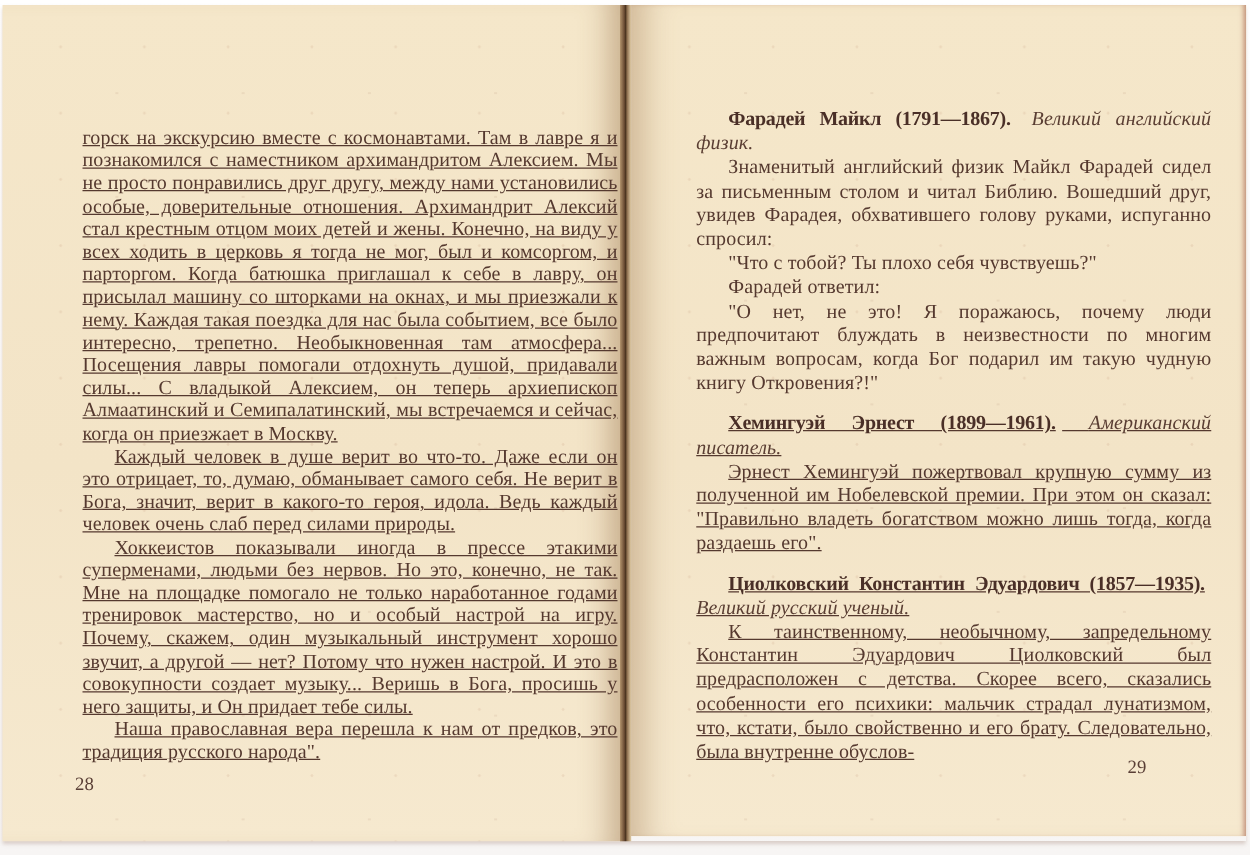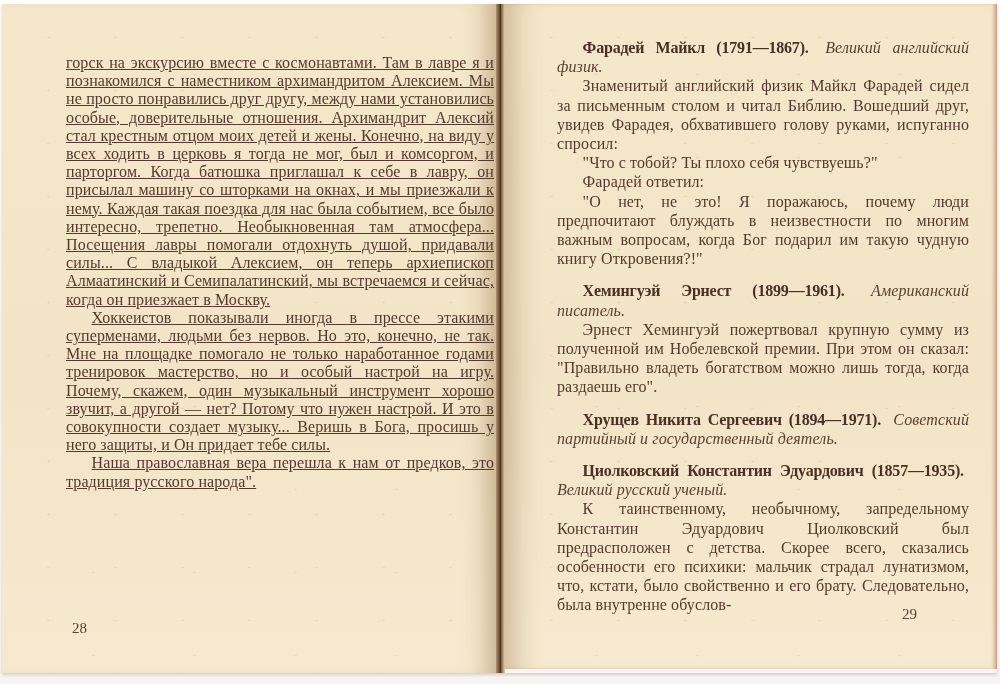--- a/index.html
+++ b/index.html
@@ -42,52 +42,54 @@
   .gutter {
     width: 9px; height: 100%;
     background: linear-gradient(90deg, #b2936c 0%, #6b4c34 38%, #49331f 50%, #8b6c4c 62%, #e3cfa9 100%);
   }
   .text-block {
     position: absolute;
     color: #55392f;
     font-size: 16px;
     text-align: justify;
     letter-spacing: 0.1px;
+    margin-top: 48px;
   }
   .left-text  { left: 64px;  top: 50px; width: 428px; line-height: 18.2px; text-decoration: underline; }
   .right-text { left: 52px;  top: 34px; width: 412px; line-height: 19.2px; }
   .para { margin: 0; text-indent: 1.6em; }
   .para.no-indent { text-indent: 0; }
   .entry { margin: 0; }
-  .entry + .entry { margin-top: 13px; }
+  .entry + .entry { margin-top: 13px; text-decoration: underline; }
   .entry-head { margin: 0; text-indent: 1.6em; }
   .entry-name {
     font-weight: 700;
     color: #4a2f27;
     letter-spacing: -0.2px;
     margin-right: 0.32em;
   }
   .entry-desc { font-style: italic; color: #5a3e33; }
   .page-num {
     position: absolute;
     font-size: 15px;
     color: #5a3f36;
   }
-  .num-left  { left: 70px;  top: 616px; }
+  .num-left  { left: 58px;  top: 616px; }
   .num-right { right: 80px; top: 602px; }
 </style>
 </head>
 <body>
 
 <div class="scan">
   <div class="spread">
 
     <div class="page page-left">
       <div class="text-block left-text">
         <p class="para no-indent">горск на экскурсию вместе с космонавтами. Там в лавре я и познакомился с наместником архимандритом Алексием. Мы не просто понравились друг другу, между нами установились особые, доверительные отношения. Архимандрит Алексий стал крестным отцом моих детей и жены. Конечно, на виду у всех ходить в церковь я тогда не мог, был и комсоргом, и парторгом. Когда батюшка приглашал к себе в лавру, он присылал машину со шторками на окнах, и мы приезжали к нему. Каждая такая поездка для нас была событием, все было интересно, трепетно. Необыкновенная там атмосфера... Посещения лавры помогали отдохнуть душой, придавали силы... С владыкой Алексием, он теперь архиепископ Алмаатинский и Семипалатинский, мы встречаемся и сейчас, когда он приезжает в Москву.</p>
+        <p class="para">Каждый человек в душе верит во что-то. Даже если он это отрицает, то, думаю, обманывает самого себя. Не верит в Бога, значит, верит в какого-то героя, идола. Ведь каждый человек очень слаб перед силами природы.</p>
         <p class="para">Хоккеистов показывали иногда в прессе этакими суперменами, людьми без нервов. Но это, конечно, не так. Мне на площадке помогало не только наработанное годами тренировок мастерство, но и особый настрой на игру. Почему, скажем, один музыкальный инструмент хорошо звучит, а другой — нет? Потому что нужен настрой. И это в совокупности создает музыку... Веришь в Бога, просишь у него защиты, и Он придает тебе силы.</p>
         <p class="para">Наша православная вера перешла к нам от предков, это традиция русского народа".</p>
       </div>
       <div class="page-num num-left">28</div>
     </div>
 
     <div class="gutter"></div>
 
     <div class="page page-right">
       <div class="text-block right-text">
@@ -99,21 +101,20 @@
           <p class="para">Фарадей ответил:</p>
           <p class="para">"О нет, не это! Я поражаюсь, почему люди предпочитают блуждать в неизвестности по многим важным вопросам, когда Бог подарил им такую чудную книгу Откровения?!"</p>
         </div>
 
         <div class="entry">
           <p class="entry-head"><b class="entry-name">Хемингуэй Эрнест (1899—1961).</b> <i class="entry-desc">Американский писатель.</i></p>
           <p class="para">Эрнест Хемингуэй пожертвовал крупную сумму из полученной им Нобелевской премии. При этом он сказал: "Правильно владеть богатством можно лишь тогда, когда раздаешь его".</p>
         </div>
 
         <div class="entry">
-          <p class="entry-head"><b class="entry-name">Хрущев Никита Сергеевич (1894—1971).</b> <i class="entry-desc">Советский партийный и государственный деятель.</i></p>
         </div>
 
         <div class="entry">
           <p class="entry-head"><b class="entry-name">Циолковский Константин Эдуардович (1857—1935).</b> <i class="entry-desc">Великий русский ученый.</i></p>
           <p class="para">К таинственному, необычному, запредельному Константин Эдуардович Циолковский был предрасположен с детства. Скорее всего, сказались особенности его психики: мальчик страдал лунатизмом, что, кстати, было свойственно и его брату. Следовательно, была внутренне обуслов-</p>
         </div>
 
       </div>
       <div class="page-num num-right">29</div>
     </div>

